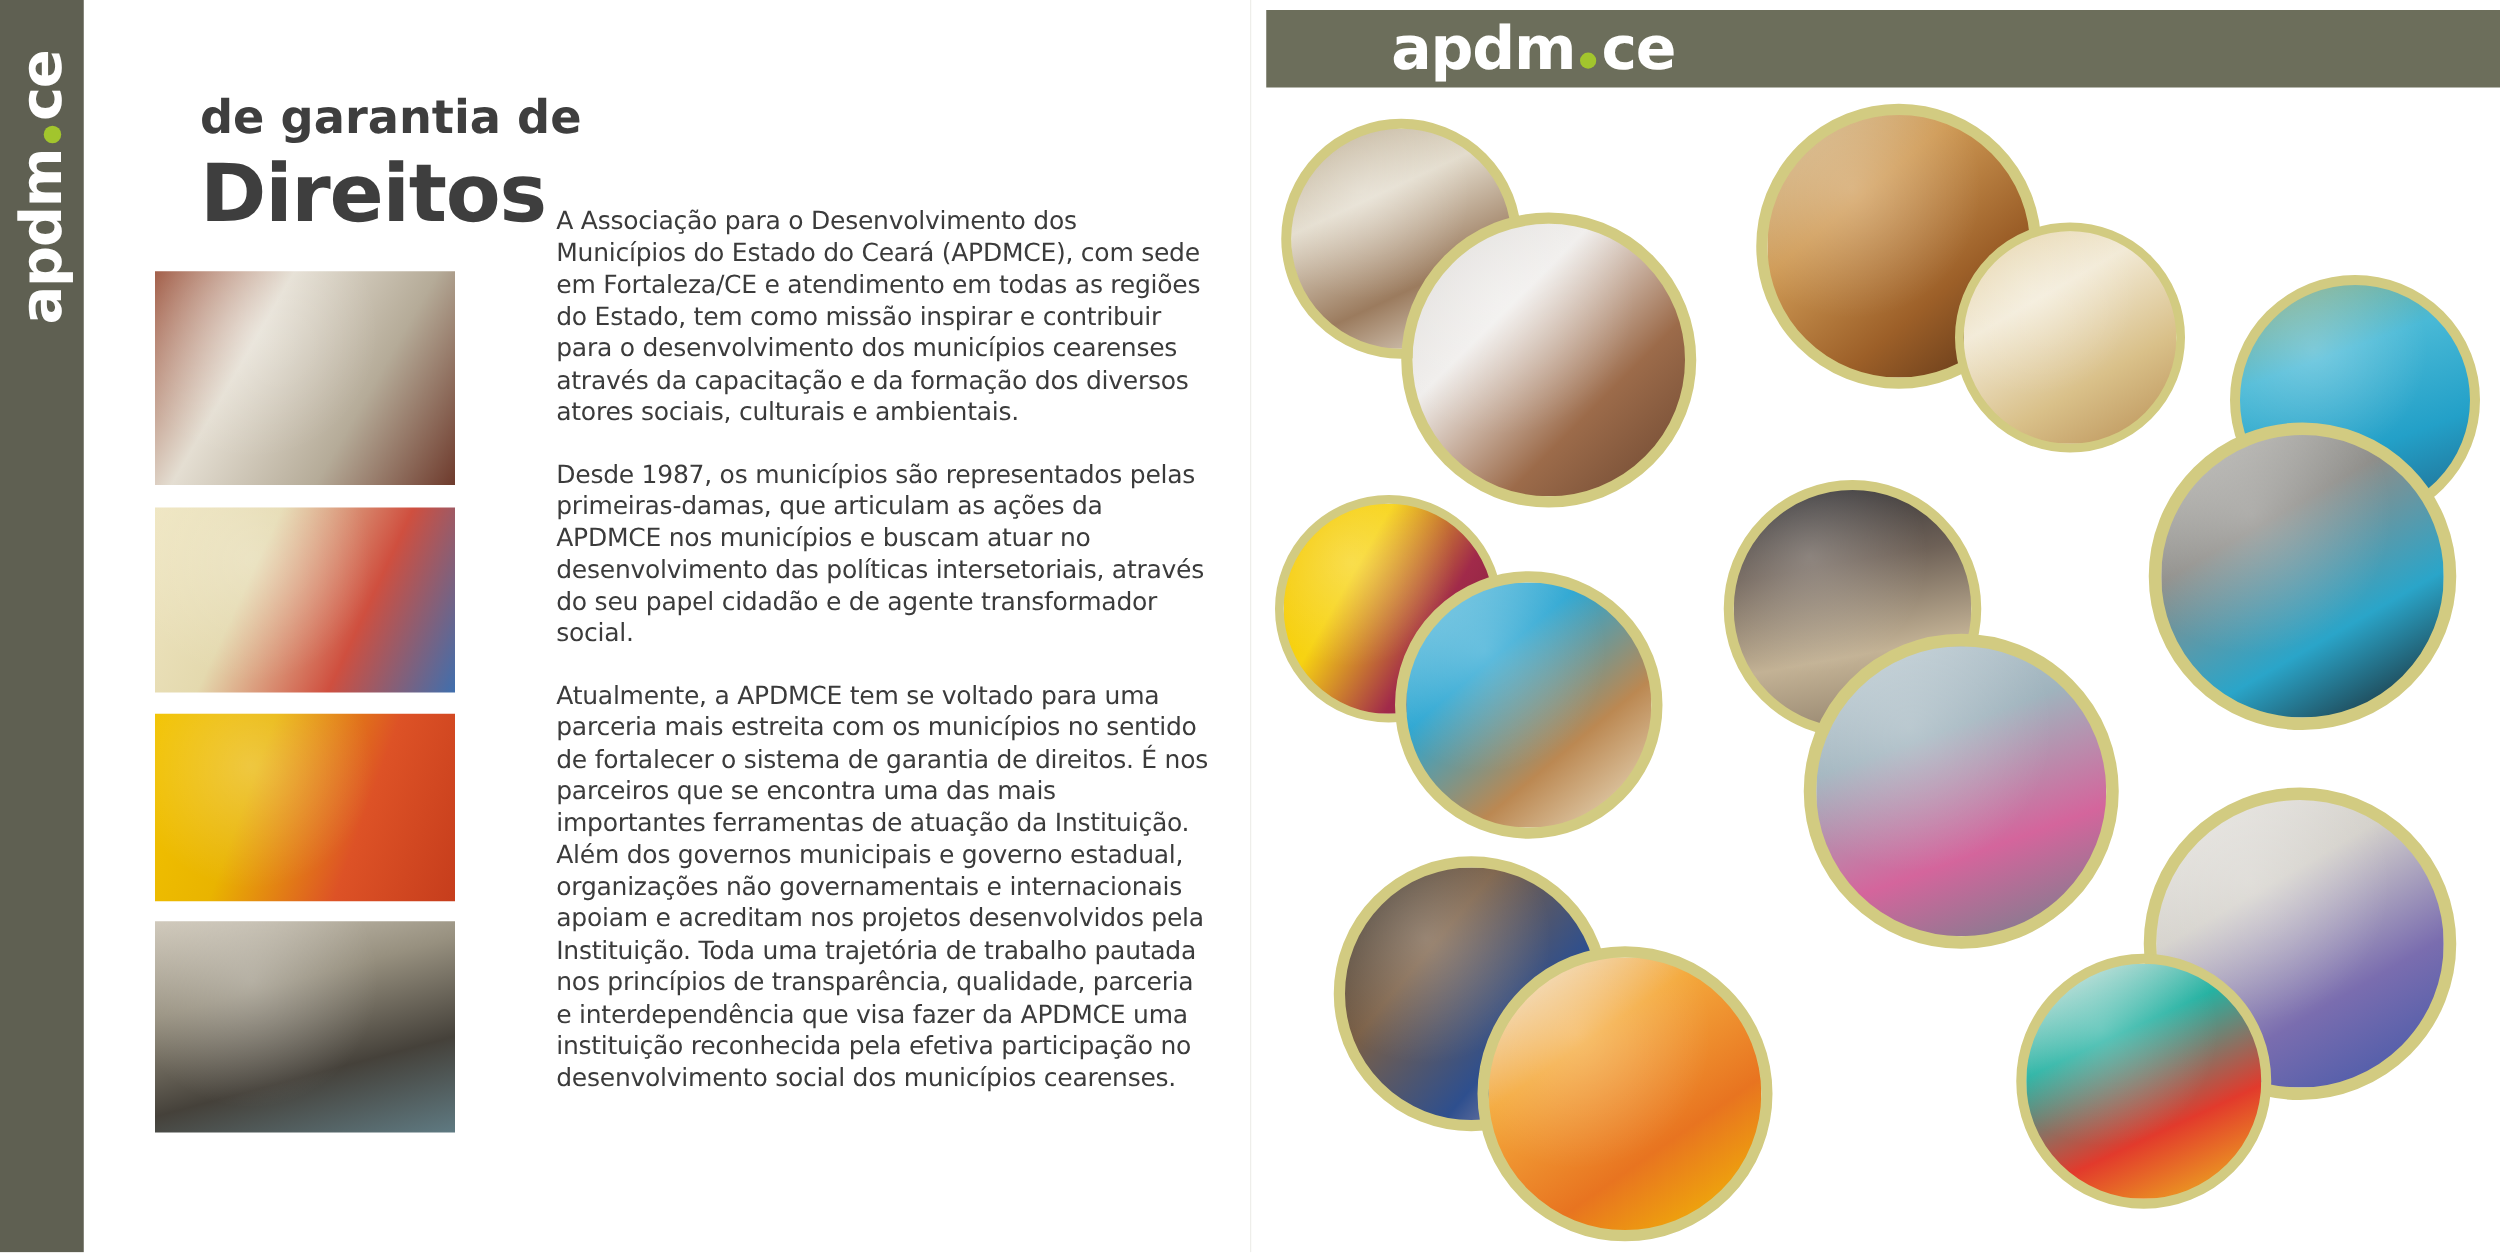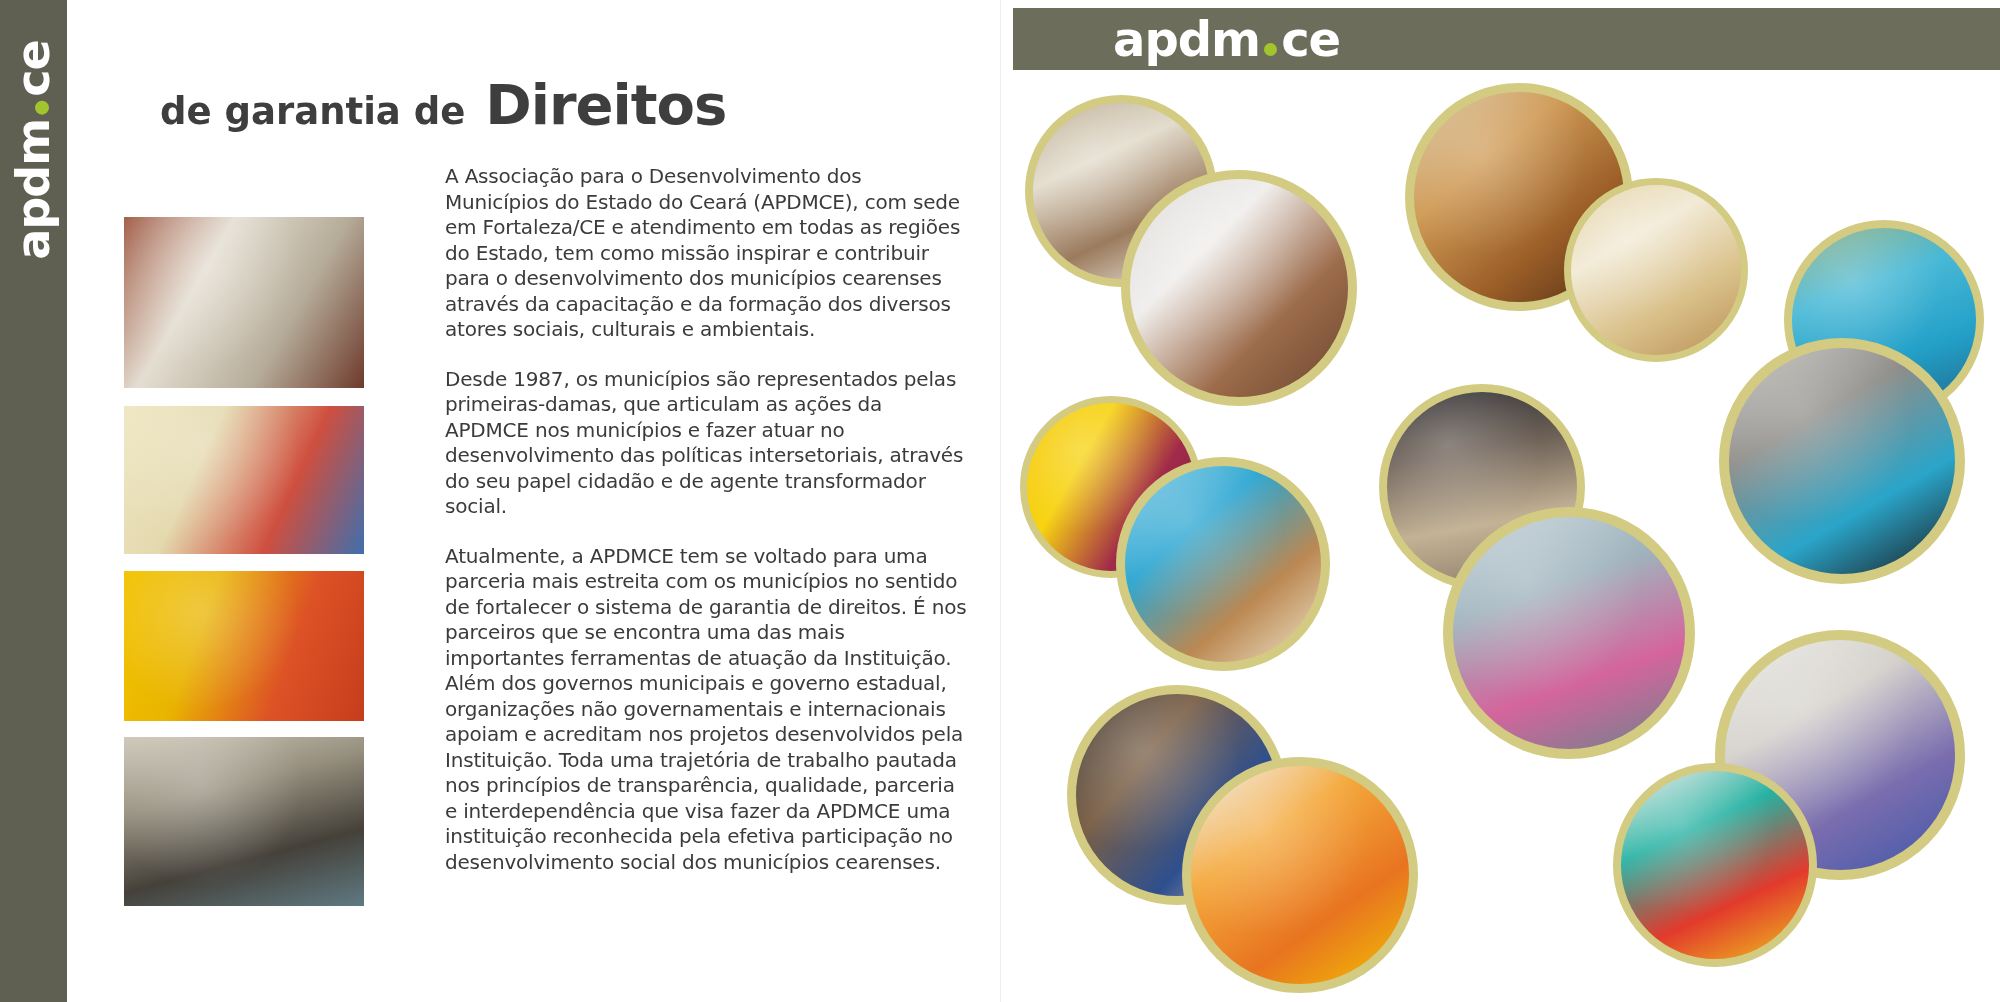--- a/index.html
+++ b/index.html
@@ -27,24 +27,24 @@
     margin:0 4px;
   }
   
   .title-line1{
     position:absolute;left:128px;top:28px;
     font-size:37px;font-weight:bold;color:var(--title_text,#3e3e3e);
     letter-spacing:.5px;white-space:nowrap;
   }
   .title-line2{
     position:absolute;left:160px;top:72px;
-    display:flex;align-items:baseline;gap:20px;white-space:nowrap;
-    font-size:37px;font-weight:bold;color:var(--title_text,#3e3e3e);
+    display:flex;align-items:baseline;gap:4px;white-space:nowrap;
+    font-size:37px;font-weight:bold;color:var(--title_text,#3e3e3e);flex-direction:column;
   }
-  .title-emph{font-size:56px;font-weight:bold;letter-spacing:-1px;}
+  .title-emph{font-size:64px;font-weight:bold;letter-spacing:-1px;}
   .photo-col,.collage{position:absolute;inset:0;}
   .photo{
     position:absolute;
   }
   .text-col{
     position:absolute;left:445px;top:148px;width:522px;
     color:var(--body_text,#3b3b3b);
     font-size:20px;line-height:25.5px;letter-spacing:-0.2px;
   }
   .text-col p{margin:16px 0 24px 0;}
@@ -88,21 +88,21 @@
 
   <div class="photo-col" id="photo-col">
       <div class="photo" style="left: 124px; top: 217px; width: 240px; height: 171px; background: radial-gradient(circle at 32% 28%, rgba(255, 255, 255, 0.25), rgba(255, 255, 255, 0) 50%), linear-gradient(120deg, rgb(160, 90, 68) 0%, rgb(228, 222, 210) 33%, rgb(181, 171, 152) 67%, rgb(110, 58, 44) 100%);"></div>
       <div class="photo" style="left: 124px; top: 406px; width: 240px; height: 148px; background: radial-gradient(circle at 32% 28%, rgba(255, 255, 255, 0.25), rgba(255, 255, 255, 0) 50%), linear-gradient(115deg, rgb(239, 230, 194) 0%, rgb(228, 217, 174) 33%, rgb(207, 79, 63) 67%, rgb(63, 111, 174) 100%);"></div>
       <div class="photo" style="left: 124px; top: 571px; width: 240px; height: 150px; background: radial-gradient(circle at 32% 28%, rgba(255, 255, 255, 0.25), rgba(255, 255, 255, 0) 50%), linear-gradient(110deg, rgb(242, 195, 0) 0%, rgb(233, 180, 0) 33%, rgb(221, 82, 38) 67%, rgb(198, 61, 28) 100%);"></div>
       <div class="photo" style="left: 124px; top: 737px; width: 240px; height: 169px; background: radial-gradient(circle at 32% 28%, rgba(255, 255, 255, 0.25), rgba(255, 255, 255, 0) 50%), linear-gradient(165deg, rgb(207, 200, 186) 0%, rgb(151, 144, 127) 33%, rgb(69, 65, 58) 67%, rgb(95, 122, 130) 100%);"></div>
     </div>
 
   <div class="text-col">
     <p>A Associação para o Desenvolvimento dos Municípios do Estado do Ceará (APDMCE), com sede em Fortaleza/CE e atendimento em todas as regiões do Estado, tem como missão inspirar e contribuir para o desenvolvimento dos municípios cearenses através da capacitação e da formação dos diversos atores sociais, culturais e ambientais.</p>
-    <p>Desde 1987, os municípios são representados pelas primeiras-damas, que articulam as ações da APDMCE nos municípios e fazer atuar no desenvolvimento das políticas intersetoriais, através do seu papel cidadão e de agente transformador social.</p>
+    <p>Desde 1987, os municípios são representados pelas primeiras-damas, que articulam as ações da APDMCE nos municípios e buscam atuar no desenvolvimento das políticas intersetoriais, através do seu papel cidadão e de agente transformador social.</p>
     <p>Atualmente, a APDMCE tem se voltado para uma parceria mais estreita com os municípios no sentido de fortalecer o sistema de garantia de direitos. É nos parceiros que se encontra uma das mais importantes ferramentas de atuação da Instituição. Além dos governos municipais e governo estadual, organizações não governamentais e internacionais apoiam e acreditam nos projetos desenvolvidos pela Instituição. Toda uma trajetória de trabalho pautada nos princípios de transparência, qualidade, parceria e interdependência que visa fazer da APDMCE uma instituição reconhecida pela efetiva participação no desenvolvimento social dos municípios cearenses.</p>
   </div>
 
   <div class="right-page">
     <div class="header-bar">
       <div class="header-logo">
         <span>apdm</span><span class="logo-dot"></span><span>ce</span>
       </div>
     </div>
   </div>

